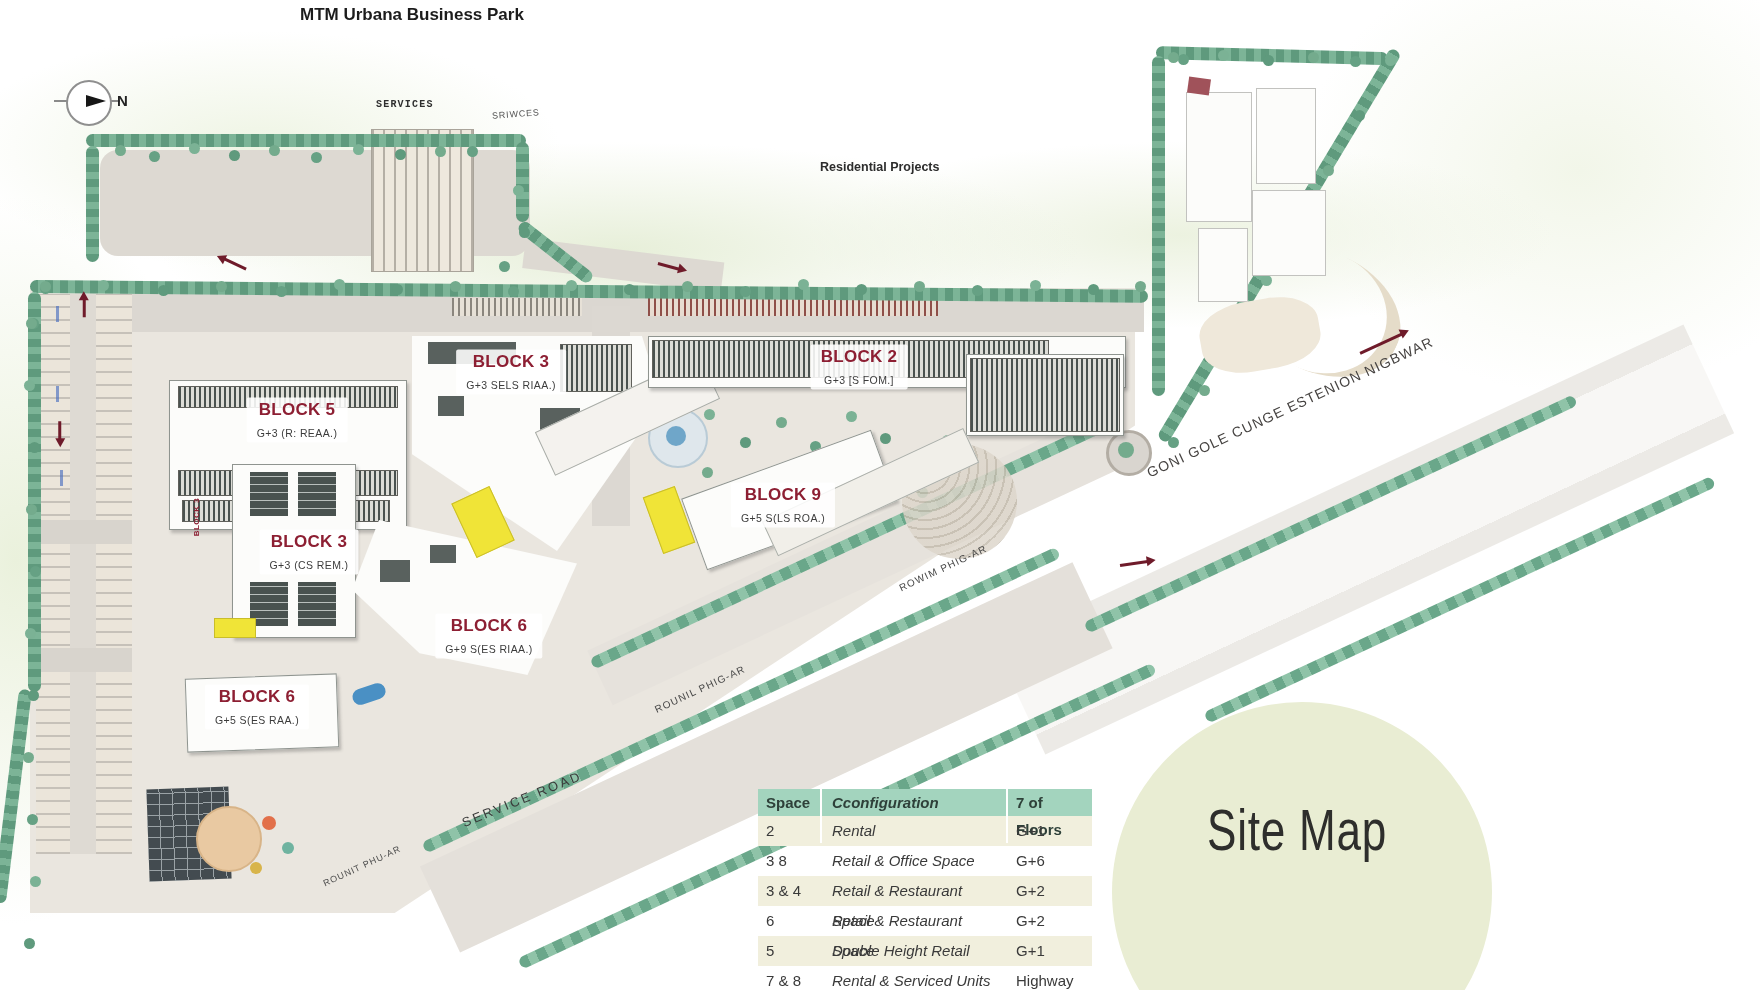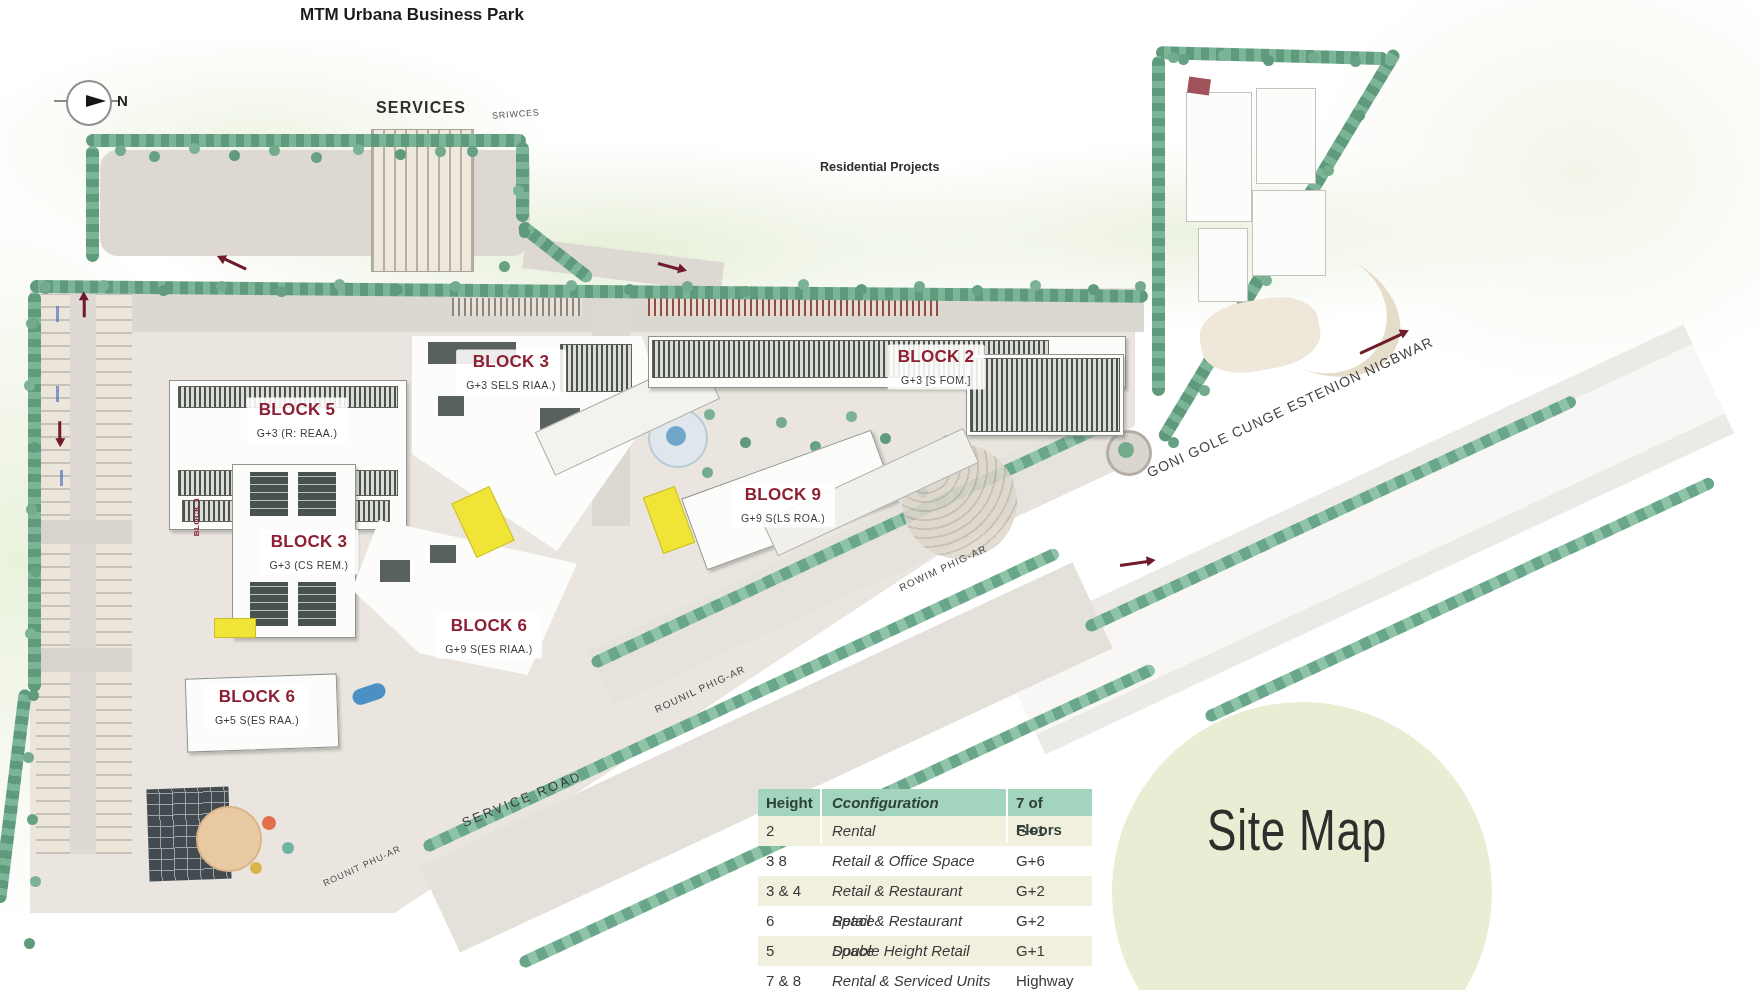--- a/index.html
+++ b/index.html
@@ -62,29 +62,29 @@
   
   .marrow{position:absolute;height:2.5px;background:#6f1b2a;transform-origin:left center;}
   .marrow::after{content:"";position:absolute;right:-8px;top:-4.2px;border-top:5.5px solid transparent;
     border-bottom:5.5px solid transparent;border-left:9px solid #6f1b2a;}
 
   
   .blk{position:absolute;transform:translate(-50%,-50%);background:rgba(255,255,255,.88);
     padding:2px 10px 4px;text-align:center;border-radius:2px;}
   .blk .nm{color:#8d1f33;font-weight:700;font-size:17px;letter-spacing:.3px;white-space:nowrap;}
   .blk .sub{color:#3c3c3c;font-size:10.5px;letter-spacing:.4px;white-space:nowrap;margin-top:7px;}
-  #blk-b3top{left:511px;top:372px}#blk-b5{left:297px;top:420px}#blk-b2{left:936px;top:367px}
+  #blk-b3top{left:511px;top:372px}#blk-b5{left:297px;top:420px}#blk-b2{left:859px;top:367px}
   #blk-b7{left:783px;top:505px}#blk-b3left{left:309px;top:552px}#blk-b6mid{left:489px;top:636px}
   #blk-b6low{left:257px;top:707px}
 
   
   .lbl{position:absolute;white-space:nowrap;}
   #lbl-title{left:300px;top:5px;font-size:17px;font-weight:700;color:#1c1c1c;}
   #lbl-n{left:117px;top:92px;font-size:15px;font-weight:700;color:#222;}
-  #lbl-services{left:376px;top:99px;font-size:16px;font-weight:700;letter-spacing:1.2px;color:#2f2f2f;}
+  #lbl-services{left:376px;top:99px;font-size:10px;font-weight:700;letter-spacing:1.2px;color:#2f2f2f;font-family:Liberation Mono, monospace;}
   #lbl-services2{left:492px;top:109px;font-size:9px;color:#555;transform:rotate(-4deg);letter-spacing:.8px;}
   #lbl-res{left:820px;top:160px;font-size:12.5px;font-weight:600;color:#2d2d2d;}
   #lbl-serviceroad{left:522px;top:799px;transform:translate(-50%,-50%) rotate(-22deg);
     font-size:13px;letter-spacing:2.5px;color:#3a3a3a;}
   #lbl-roadupper{left:943px;top:568px;transform:translate(-50%,-50%) rotate(-25deg);
     font-size:10px;letter-spacing:1.2px;color:#474747;}
   #lbl-roadmid{left:700px;top:689px;transform:translate(-50%,-50%) rotate(-25deg);
     font-size:10px;letter-spacing:1.2px;color:#474747;}
   #lbl-roadlow{left:362px;top:866px;transform:translate(-50%,-50%) rotate(-25deg);
     font-size:9px;letter-spacing:1px;color:#4d4d4d;}
@@ -270,40 +270,40 @@
   <div class="blk" id="blk-b5">
     <div class="nm">BLOCK 5</div>
     <div class="sub">G+3 (R: REAA.)</div>
   </div>
   <div class="blk" id="blk-b2">
     <div class="nm">BLOCK 2</div>
     <div class="sub">G+3 [S FOM.]</div>
   </div>
   <div class="blk" id="blk-b7">
     <div class="nm">BLOCK 9</div>
-    <div class="sub">G+9 S(LS ROA.)</div>
+    <div class="sub">G+5 S(LS ROA.)</div>
   </div>
   <div class="blk" id="blk-b3left">
     <div class="nm">BLOCK 3</div>
     <div class="sub">G+3 (CS REM.)</div>
   </div>
   <div class="blk" id="blk-b6mid">
     <div class="nm">BLOCK 6</div>
     <div class="sub">G+9 S(ES RIAA.)</div>
   </div>
   <div class="blk" id="blk-b6low">
     <div class="nm">BLOCK 6</div>
     <div class="sub">G+5 S(ES RAA.)</div>
   </div>
 
   <div class="lbl" id="sitemap">Site Map</div>
 
   <div class="legend">
     <div class="hrow">
-      <div class="c1">Height</div>
+      <div class="c1">Space</div>
       <div class="c2">Cconfiguration</div>
       <div class="c3">7 of Floors</div>
     </div>
     <div class="row alt">
       <div class="c1">2</div>
       <div class="c2">Rental</div>
       <div class="c3">G+1</div>
     </div>
     <div class="row">
       <div class="c1">3 8</div>

